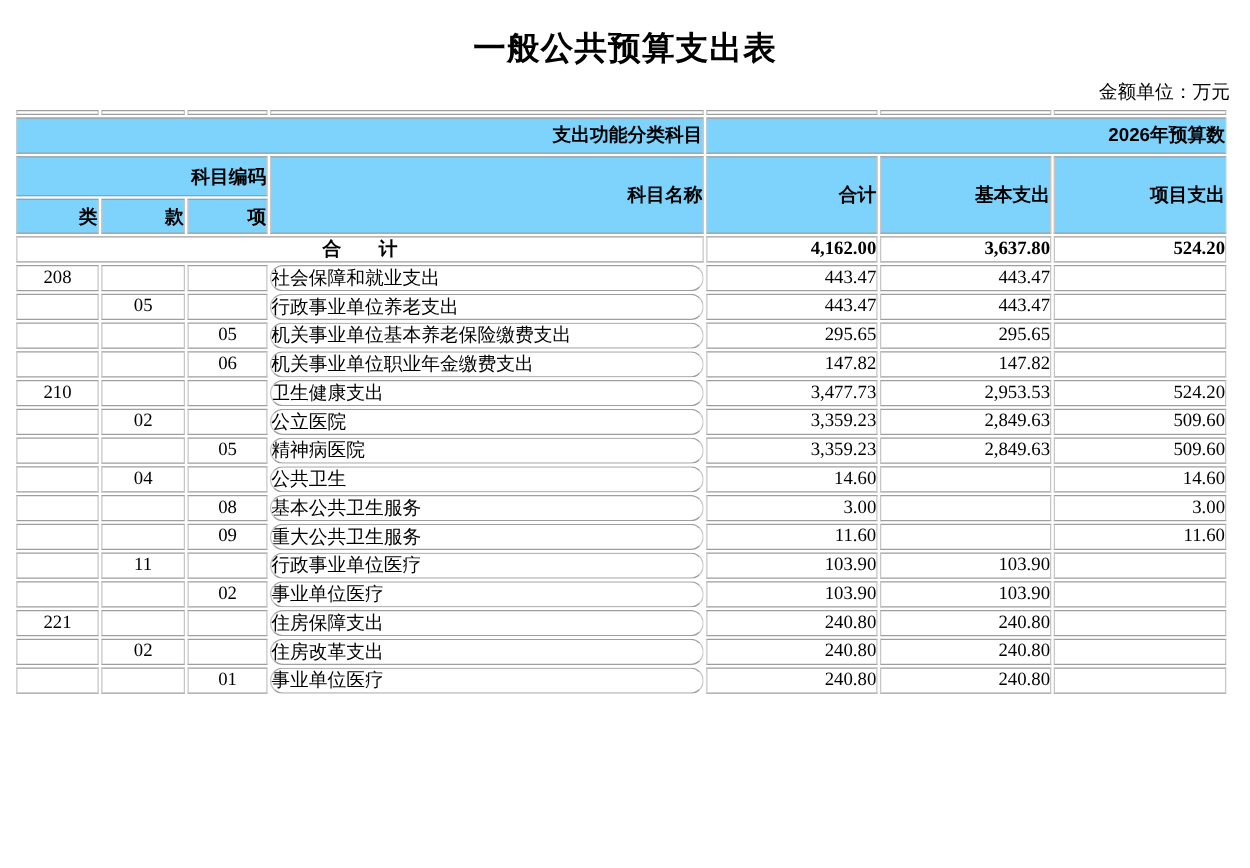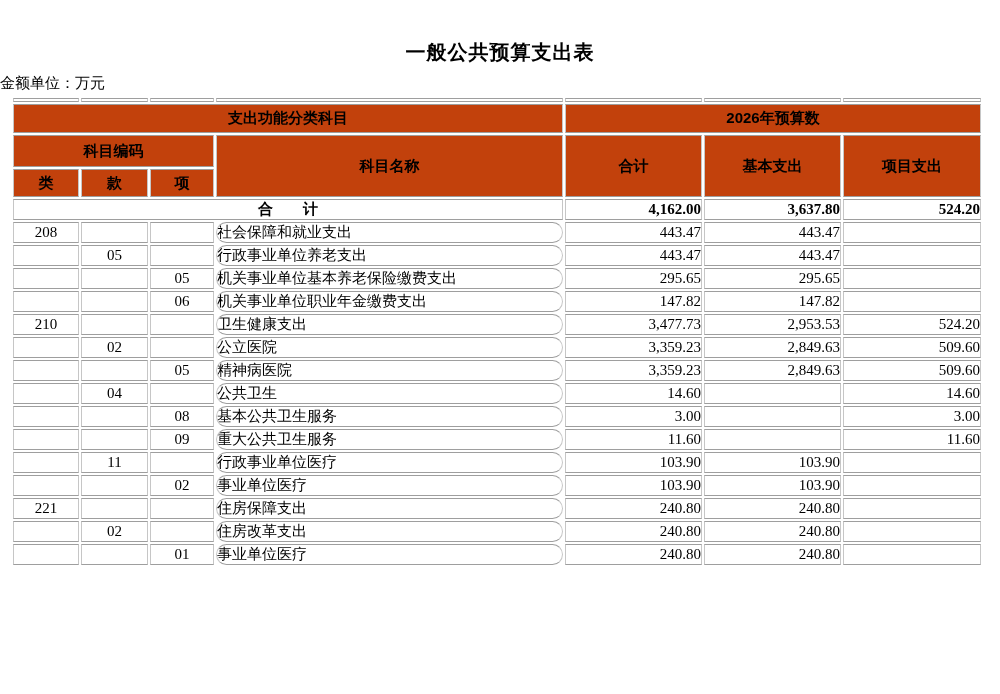--- a/index.html
+++ b/index.html
@@ -9,26 +9,26 @@
     width: 1000px;
     height: 694px;
     overflow: hidden;
     color: #000000;
     font-family: "Liberation Serif", "DejaVu Serif", serif;
   }
   .page-title {
     text-align: center;
     font-family: "Liberation Sans", "DejaVu Sans", sans-serif;
     font-weight: bold;
-    font-size: 20px;
-    padding-top: 39px;
+    font-size: 26px;
+    padding-top: 21px;
     letter-spacing: 1px;
   }
   .unit-note {
-    text-align: left;
+    text-align: right;
     font-size: 15px;
     padding: 8px 16px 3px 0;
   }
   table.budget {
     border-collapse: separate;
     border-spacing: 2px;
     table-layout: fixed;
     margin-left: 11px;
     width: 972px;
   }
@@ -43,24 +43,24 @@
     vertical-align: middle;
     font-size: 15px;
     padding: 0;
   }
   tr.spacer-row td {
     height: 4px;
     border-top: 1px solid #9e9e9e;
     border-bottom: 1px solid #9e9e9e;
   }
   table.budget th {
-    background: #c2410c;
+    background: #7dd3fc;
     font-family: "Liberation Sans", "DejaVu Sans", sans-serif;
     font-weight: bold;
-    text-align: center;
+    text-align: right;
   }
   tr.hdr1 { height: 29px; }
   tr.hdr2 { height: 32px; padding-left: 20px; }
   tr.hdr3 { height: 28px; }
   tr.data-row, tr.total-row { height: 21px; }
   td.code { text-align: center; }
   td.name { text-align: left; padding-left: 5px; border-radius: 11px; }
   td.num  { text-align: right; padding-right: 6px; }
   tr.total-row td {
     font-weight: bold;

